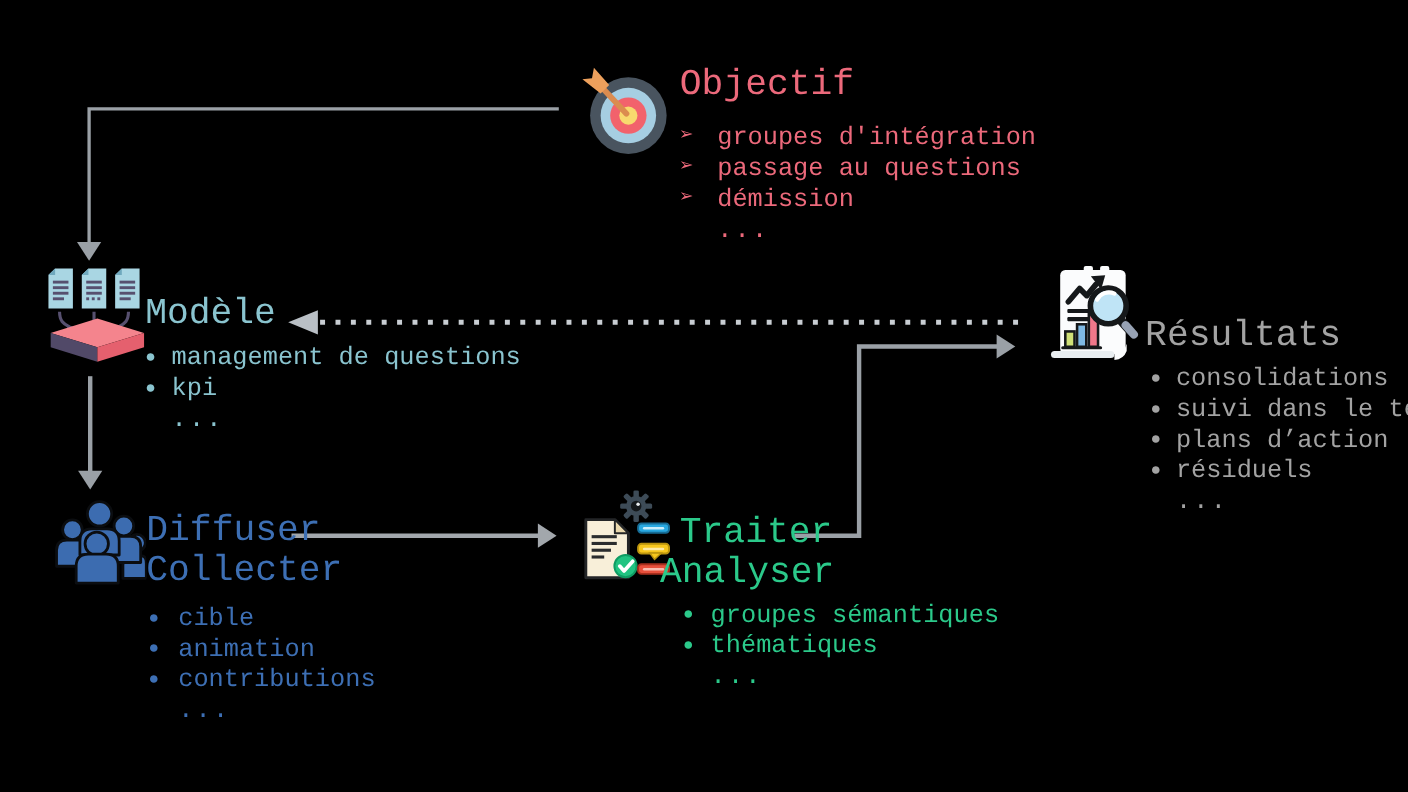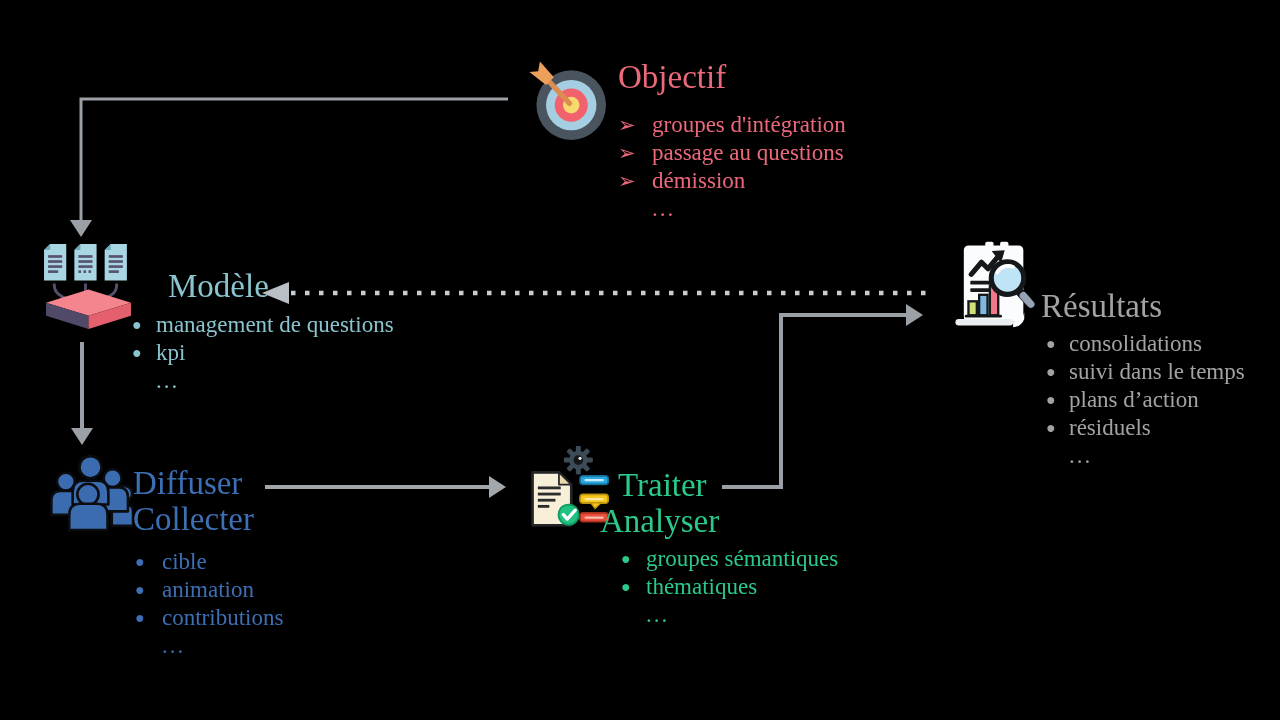--- a/index.html
+++ b/index.html
@@ -1,23 +1,23 @@
 <!DOCTYPE html>
 <html><head>
 <meta charset="utf-8">
 <style>
   html,body{margin:0;padding:0;background:#000;}
   .stage{position:relative;width:1280px;height:720px;background:#000;overflow:hidden;
-         font-family:Liberation Serif, serif;border-radius:14px;}
+         font-family:Liberation Mono, monospace;border-radius:14px;}
   .abs{position:absolute;}
   svg{display:block;}
   .connectors{position:absolute;left:0;top:0;}
   .title{font-size:33px;line-height:38px;white-space:nowrap;}
   .t-objectif{color:#ec697b;}
-  .t-modele{color:#8ac4cf;margin-left:36px;}
+  .t-modele{color:#8ac4cf;}
   .t-diffuser{color:#3d6fb4;}
   .t-traiter{color:#2bc98a;}
   .t-resultats{color:#a3a3a3;}
   ul.blist{list-style:none;margin:0;padding:0;font-size:23px;white-space:nowrap;}
   ul.blist li{display:flex;align-items:center;height:28px;}
   ul.blist .mk{display:inline-block;font-size:16px;line-height:28px;}
   ul.blist .tx{line-height:28px;}
   #objectif-list .mk{font-size:21px;width:34px;}
   #modele-list .mk{width:24px;}
   #diffuser-list .mk{width:27px;}

